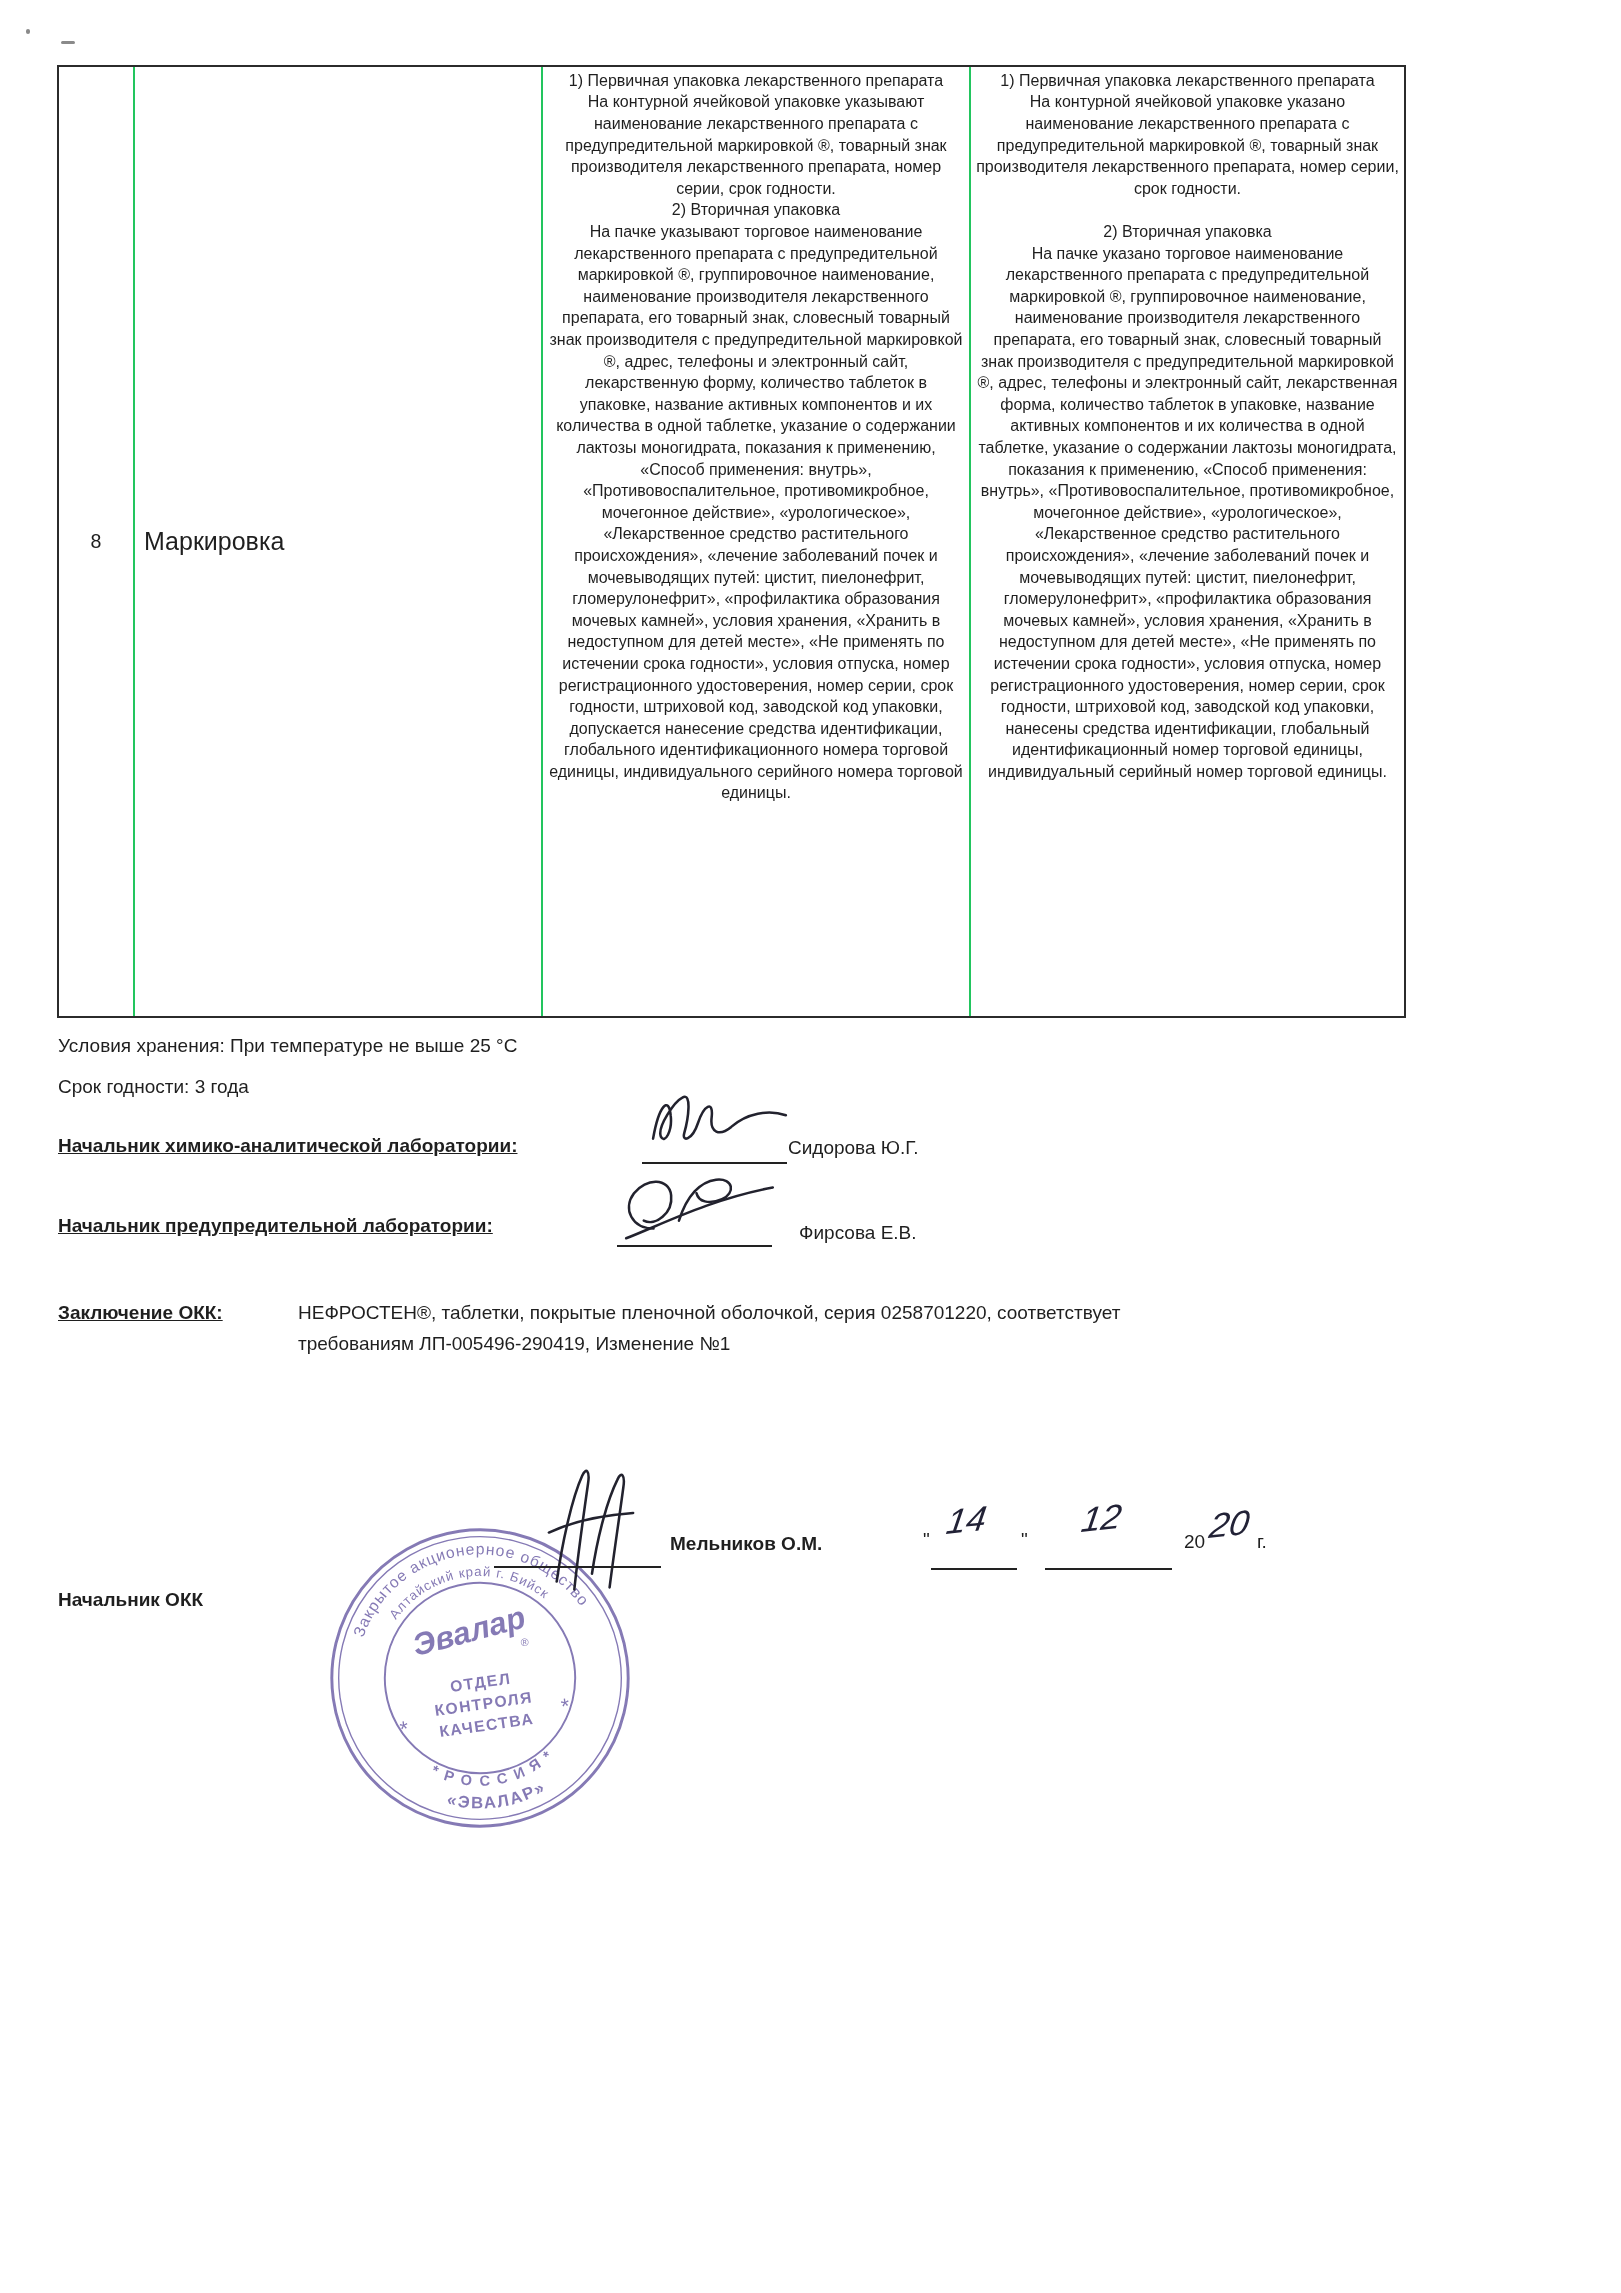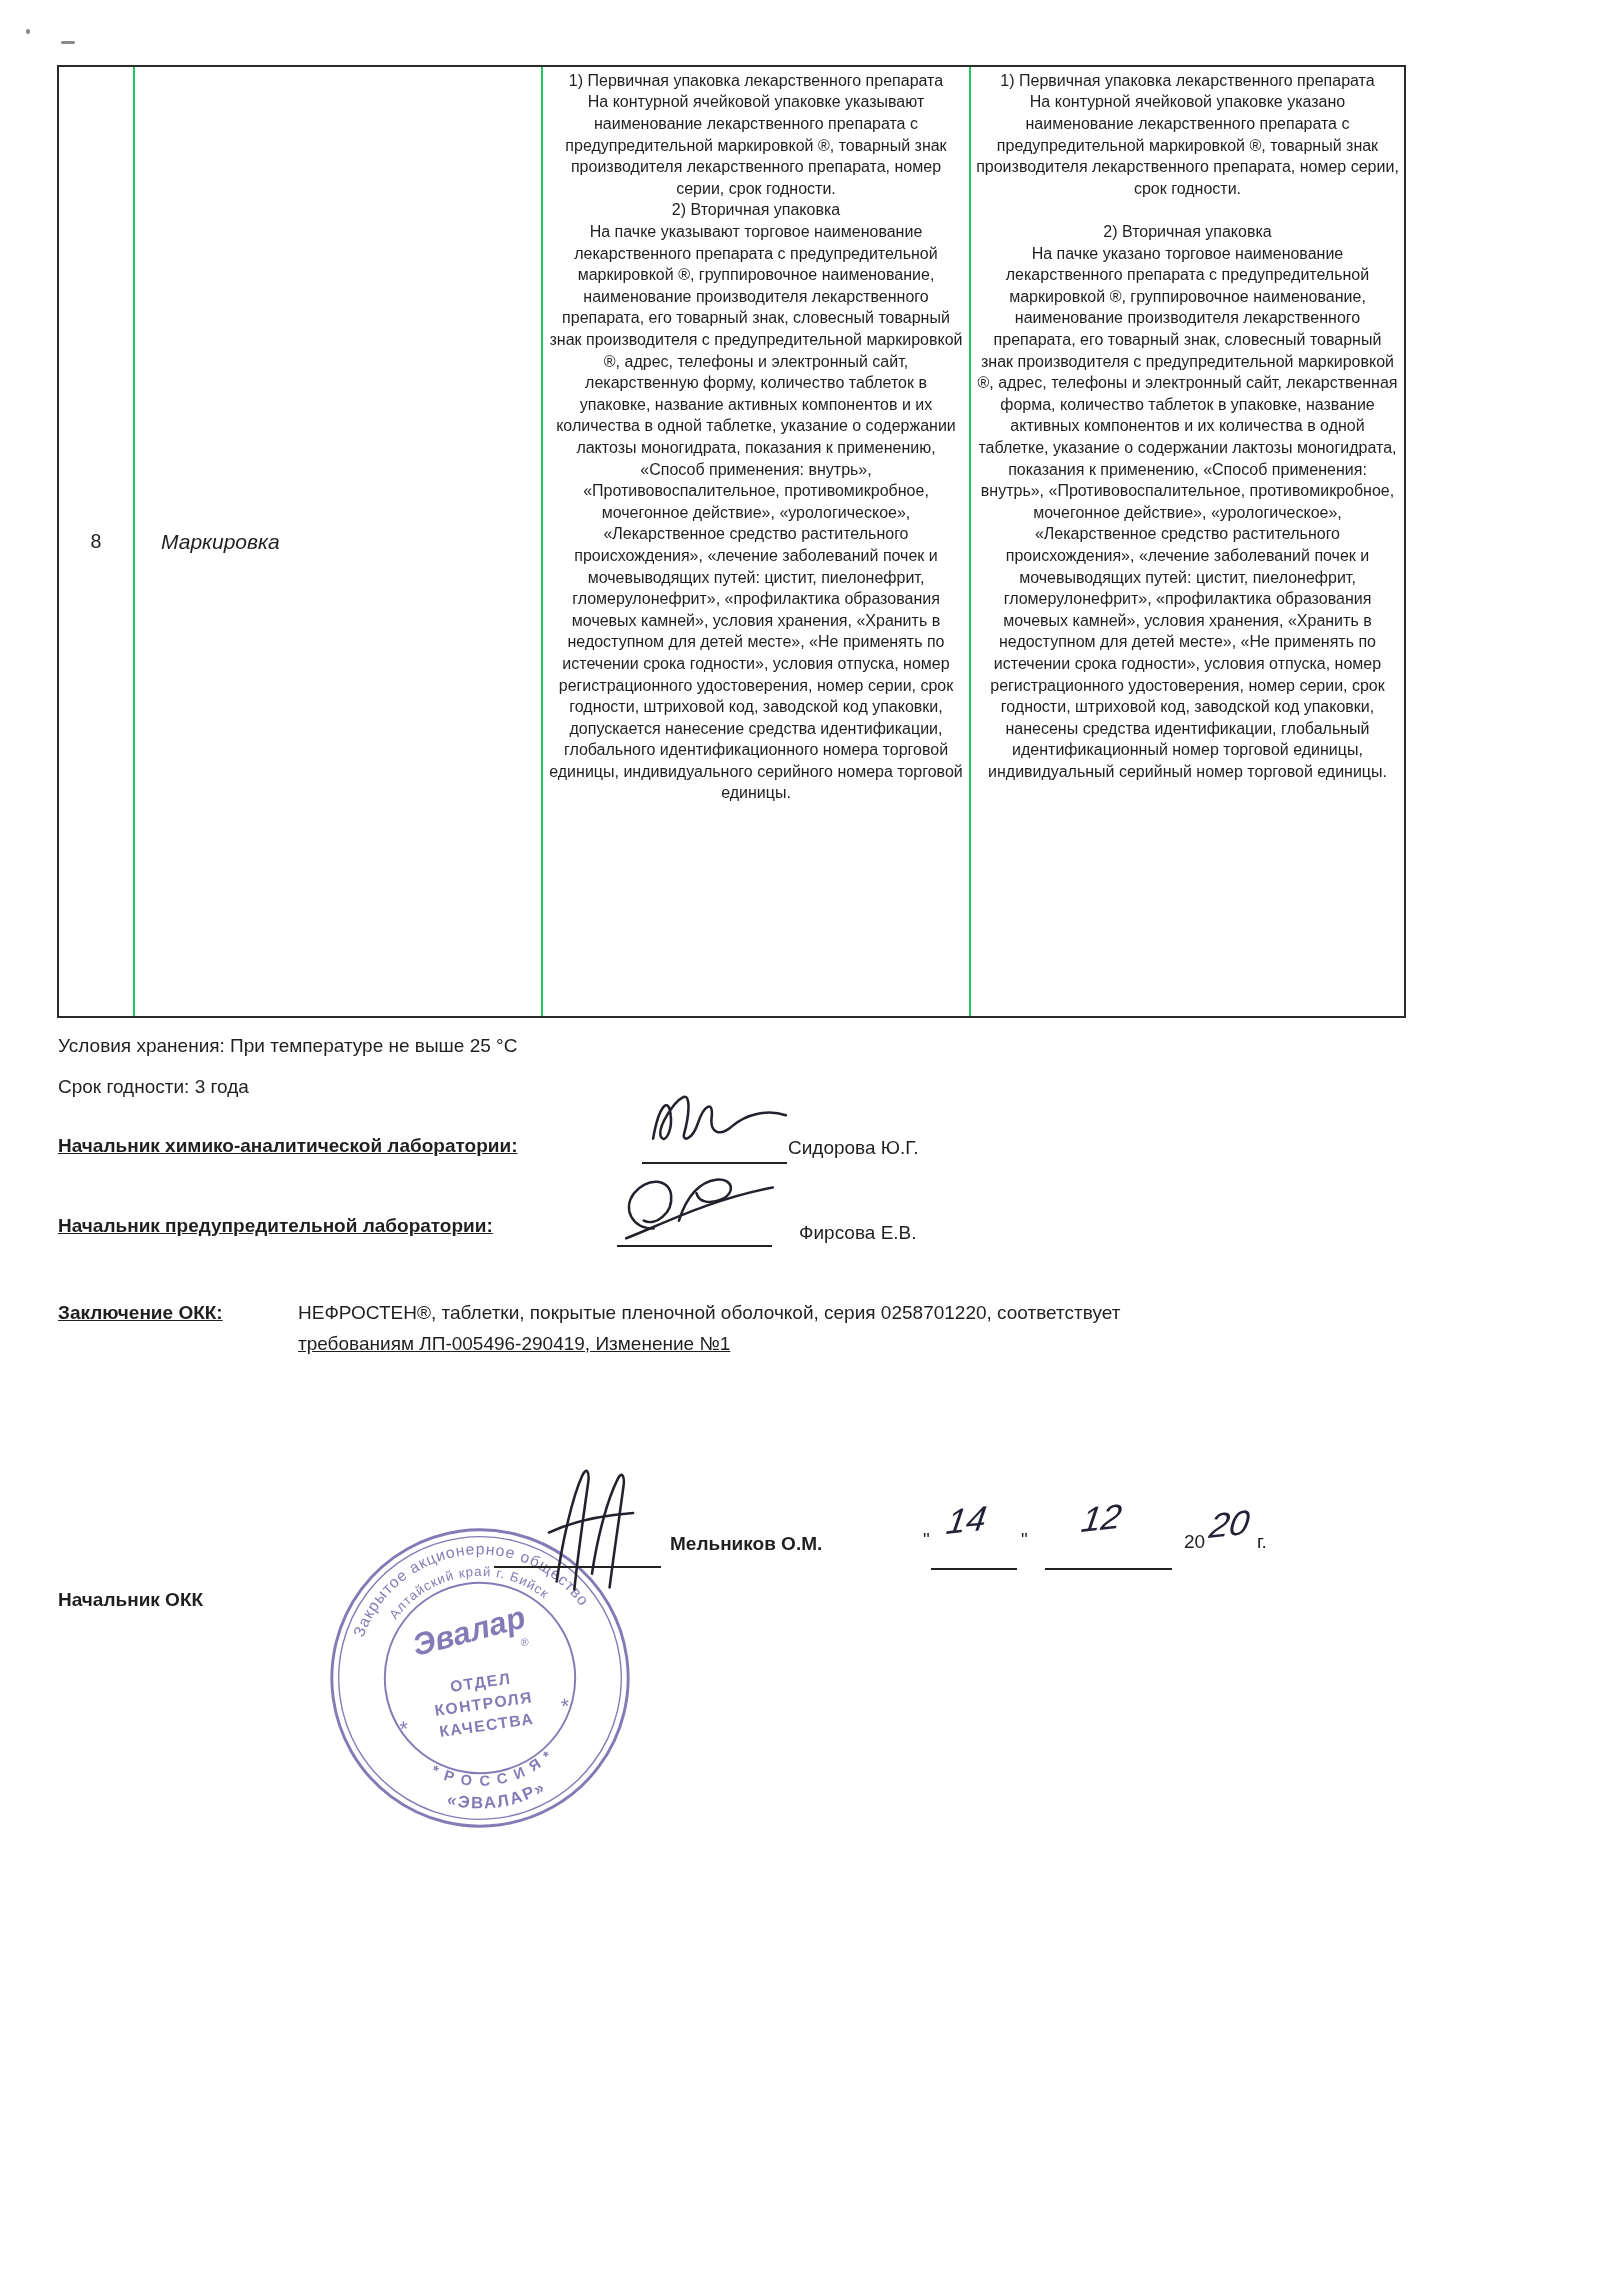--- a/index.html
+++ b/index.html
@@ -20,21 +20,21 @@
   
   .marking-table {
     position:absolute; left:57px; top:65px;
     width:1349px; height:953px;
     display:flex;
     border:2px solid #2b2b2b;
   }
   .cell { height:100%; }
   .cell + .cell { border-left:2px solid #22c55e; }
   .c-num { width:74px; display:flex; align-items:center; justify-content:center; font-size:19.6px; }
-  .c-label { width:408px; display:flex; align-items:center; padding-left:26px; font-size:21px;font-style:italic; }
+  .c-label { width:408px; display:flex; align-items:center; padding-left:9px; font-size:25px; }
   .c-body { padding:2.9px 4.9px; font-size:16px; line-height:21.6px; text-align:center; overflow:hidden; }
   .c-body1 { width:428px; }
   .c-body2 { width:435px; }
   .c-body p { margin:0; }
   .c-body p.gap-above { margin-top:21.6px; }
 
   
   .t20 { font-size:19px; position:absolute; white-space:nowrap; }
   .bold { font-weight:bold; }
   .ul { text-decoration:underline; }
@@ -105,21 +105,21 @@
   <svg class="sig-svg" style="left:614px; top:1164px;" width="169" height="86" viewBox="0 0 172 88">
     <path d="M40 66 C18 66 8 46 20 30 C32 14 56 14 58 32 C60 50 42 64 30 58"></path>
     <path d="M12 76 C48 62 98 36 162 24"></path>
     <path d="M66 58 C74 32 88 18 104 16 C122 14 124 30 110 36 C96 42 86 38 84 30"></path>
   </svg>
   <div class="line" style="left:617px; top:1245px; width:155px;"></div>
   <div class="t20" style="left:782px; top:1222px;margin-left:17px;">Фирсова Е.В.</div>
 
   <div class="t20 bold ul" style="left:58px; top:1302px;">Заключение ОКК:</div>
   <div class="t20" style="left:298px; top:1302px;">НЕФРОСТЕН®, таблетки, покрытые пленочной оболочкой, серия 0258701220, соответствует</div>
-  <div class="t20" style="left:298px; top:1333px;text-decoration:underline;">требованиям  ЛП-005496-290419, Изменение №1</div>
+  <div class="t20" style="left:298px; top:1333px;">требованиям  ЛП-005496-290419, Изменение №1</div>
 
   <div class="t20 bold" style="left:58px; top:1589px;">Начальник ОКК</div>
 
   <svg class="stamp" viewBox="0 0 320 320">
     <circle class="ring" cx="160" cy="160" r="151" stroke-width="3"></circle>
     <circle class="ring" cx="160" cy="160" r="144" stroke-width="1.4"></circle>
     <circle class="ring" cx="160" cy="160" r="97" stroke-width="2"></circle>
     <defs>
       <path id="arcA" d="M 34 160 A 126 126 0 0 1 286 160"></path>
       <path id="arcB" d="M 56 160 A 104 104 0 0 1 264 160"></path>

